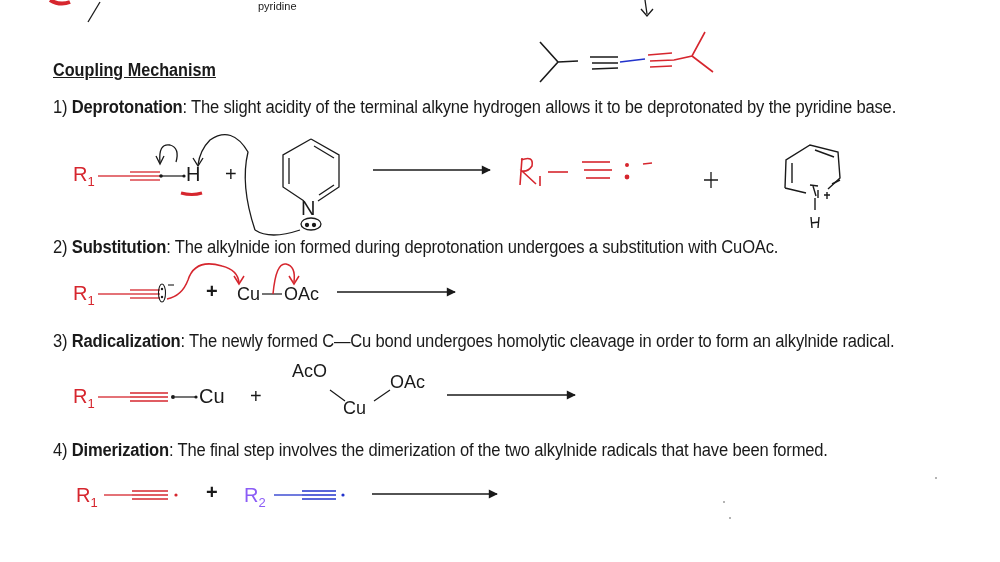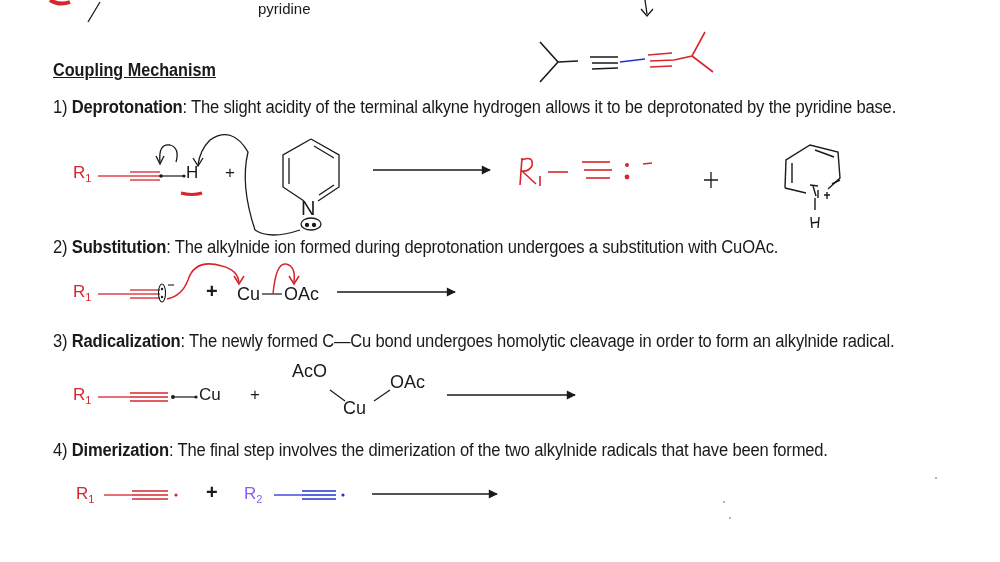--- a/index.html
+++ b/index.html
@@ -4,29 +4,29 @@
 <style>
   html, body { margin:0; padding:0; background:#ffffff; }
   body { width:1000px; height:562px; position:relative; overflow:hidden;
          font-family:"Liberation Sans", sans-serif; color:#1a1a1a; }
   .abs { position:absolute; }
   .line-text { font-size:18px; white-space:nowrap; letter-spacing:-0.2px; transform:scaleX(0.92); transform-origin:left center; }
   .line-text b { font-weight:bold; }
   .heading { font-size:18px; font-weight:bold; text-decoration:underline; transform:scaleX(0.9); transform-origin:left center; }
   .red { color:#d6262e; }
   .blue { color:#8b5cf6; }
-  .chem { font-size:17px; }
+  .chem { font-size:20px; }
   .chem-sm { font-size:18px; }
   sub { font-size:65%; vertical-align:-0.35em; }
   svg { position:absolute; left:0; top:0; overflow:visible; }
 </style>
 </head>
 <body>
 
-<div class="abs" style="left:258px;top:0px;font-size:15px;">pyridine</div>
+<div class="abs" style="left:258px;top:0px;font-size:11px;">pyridine</div>
 
 <div class="abs heading" style="left:53px;top:60px;">Coupling Mechanism</div>
 
 <div class="abs line-text" style="left:53px;top:97px;">
   <span>1)</span> <b>Deprotonation</b><span>: The slight acidity of the terminal alkyne hydrogen allows it to be deprotonated by the pyridine base.</span>
 </div>
 <div class="abs line-text" style="left:53px;top:237px;">
   <span>2)</span> <b>Substitution</b><span>: The alkylnide ion formed during deprotonation undergoes a substitution with CuOAc.</span>
 </div>
 <div class="abs line-text" style="left:53px;top:331px;">

